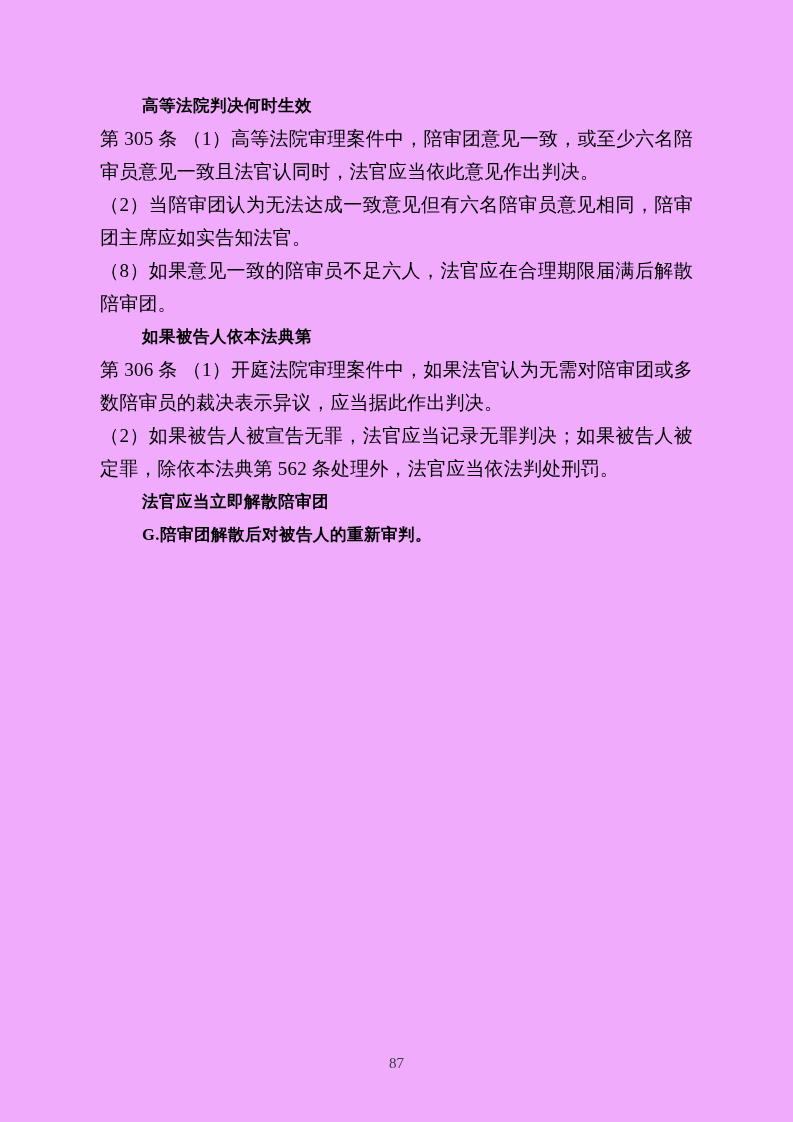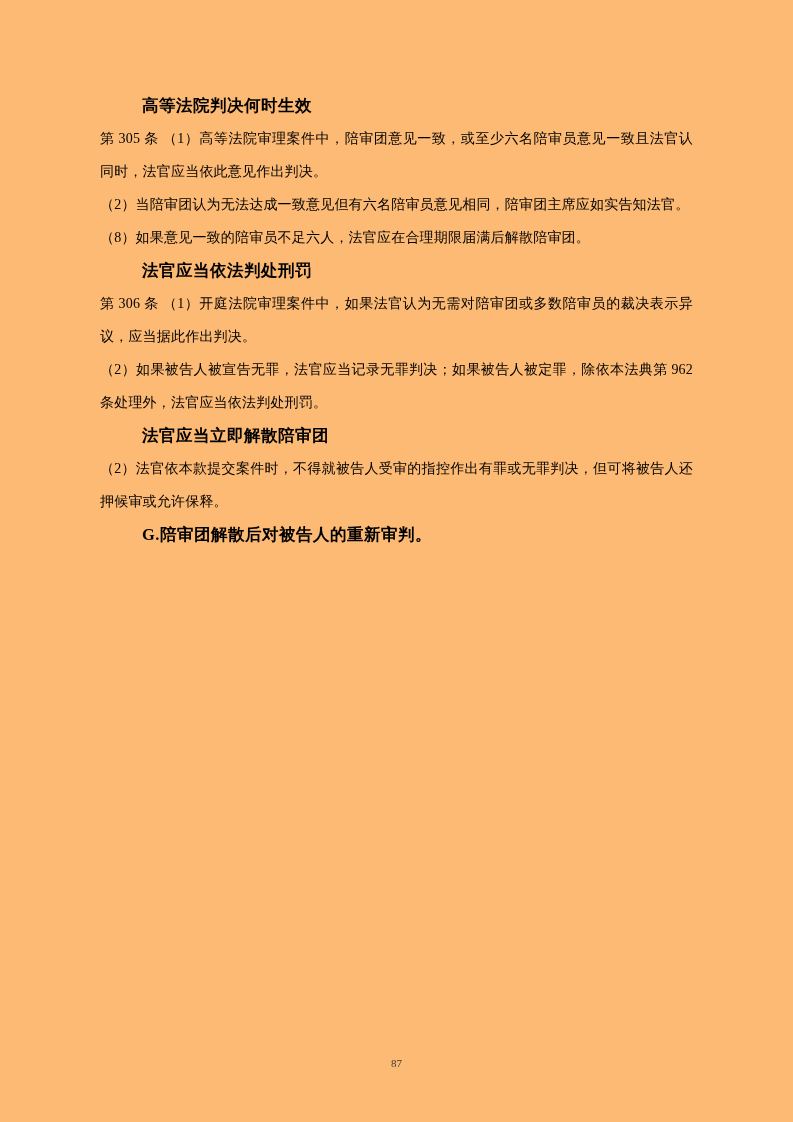--- a/index.html
+++ b/index.html
@@ -6,34 +6,34 @@
   html, body {
     margin: 0;
     padding: 0;
     background: #ffffff;
   }
   .page {
     position: relative;
     width: 793px;
     height: 1122px;
     margin: 0 auto;
-    background: #fdba74;
+    background: #f0abfc;
     overflow: hidden;
     font-family: "Liberation Serif", "DejaVu Serif", serif;
     color: #000000;
   }
   .content {
     position: absolute;
     top: 89px;
     left: 100px;
     width: 593px;
   }
   .para {
     margin: 0;
-    font-size: 14px;
+    font-size: 19px;
     line-height: 33px;
     text-align: justify;
     text-justify: inter-ideograph;
     letter-spacing: 0.2px;
     word-break: break-all;
   }
   .heading {
     margin: 0;
     padding-left: 42px;
     font-size: 16.5px;
@@ -41,35 +41,34 @@
     font-weight: bold;
     text-align: left;
     letter-spacing: 0.5px;
   }
   .page-number {
     position: absolute;
     top: 1055px;
     left: 0;
     width: 100%;
     text-align: center;
-    font-size: 11px;
+    font-size: 15px;
     color: #3a3a3a;
     line-height: 16px;
   }
 </style>
 </head>
 <body>
 
 <div class="page">
   <div class="content">
     <p class="heading">高等法院判决何时生效</p>
     <p class="para">第 305 条 （1）高等法院审理案件中，陪审团意见一致，或至少六名陪审员意见一致且法官认同时，法官应当依此意见作出判决。</p>
     <p class="para">（2）当陪审团认为无法达成一致意见但有六名陪审员意见相同，陪审团主席应如实告知法官。</p>
     <p class="para">（8）如果意见一致的陪审员不足六人，法官应在合理期限届满后解散陪审团。</p>
-    <p class="heading">法官应当依法判处刑罚</p>
+    <p class="heading">如果被告人依本法典第</p>
     <p class="para">第 306 条 （1）开庭法院审理案件中，如果法官认为无需对陪审团或多数陪审员的裁决表示异议，应当据此作出判决。</p>
-    <p class="para">（2）如果被告人被宣告无罪，法官应当记录无罪判决；如果被告人被定罪，除依本法典第 962 条处理外，法官应当依法判处刑罚。</p>
+    <p class="para">（2）如果被告人被宣告无罪，法官应当记录无罪判决；如果被告人被定罪，除依本法典第 562 条处理外，法官应当依法判处刑罚。</p>
     <p class="heading">法官应当立即解散陪审团</p>
-    <p class="para">（2）法官依本款提交案件时，不得就被告人受审的指控作出有罪或无罪判决，但可将被告人还押候审或允许保释。</p>
     <p class="heading">G.陪审团解散后对被告人的重新审判。</p>
   </div>
   <div class="page-number">87</div>
 </div>
 
 </body></html>

